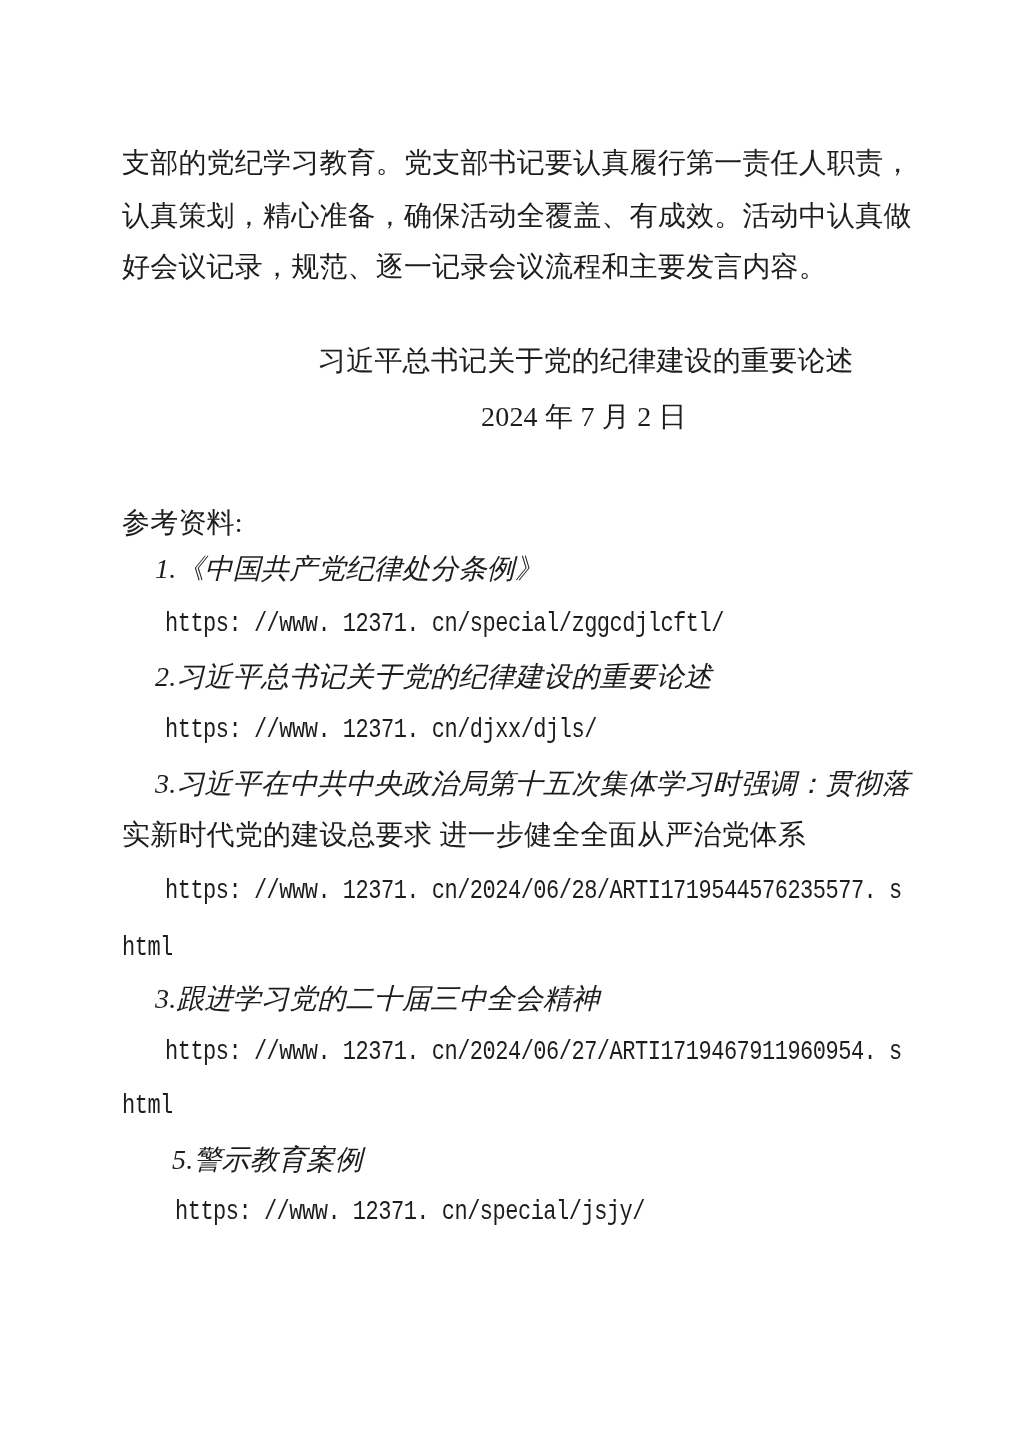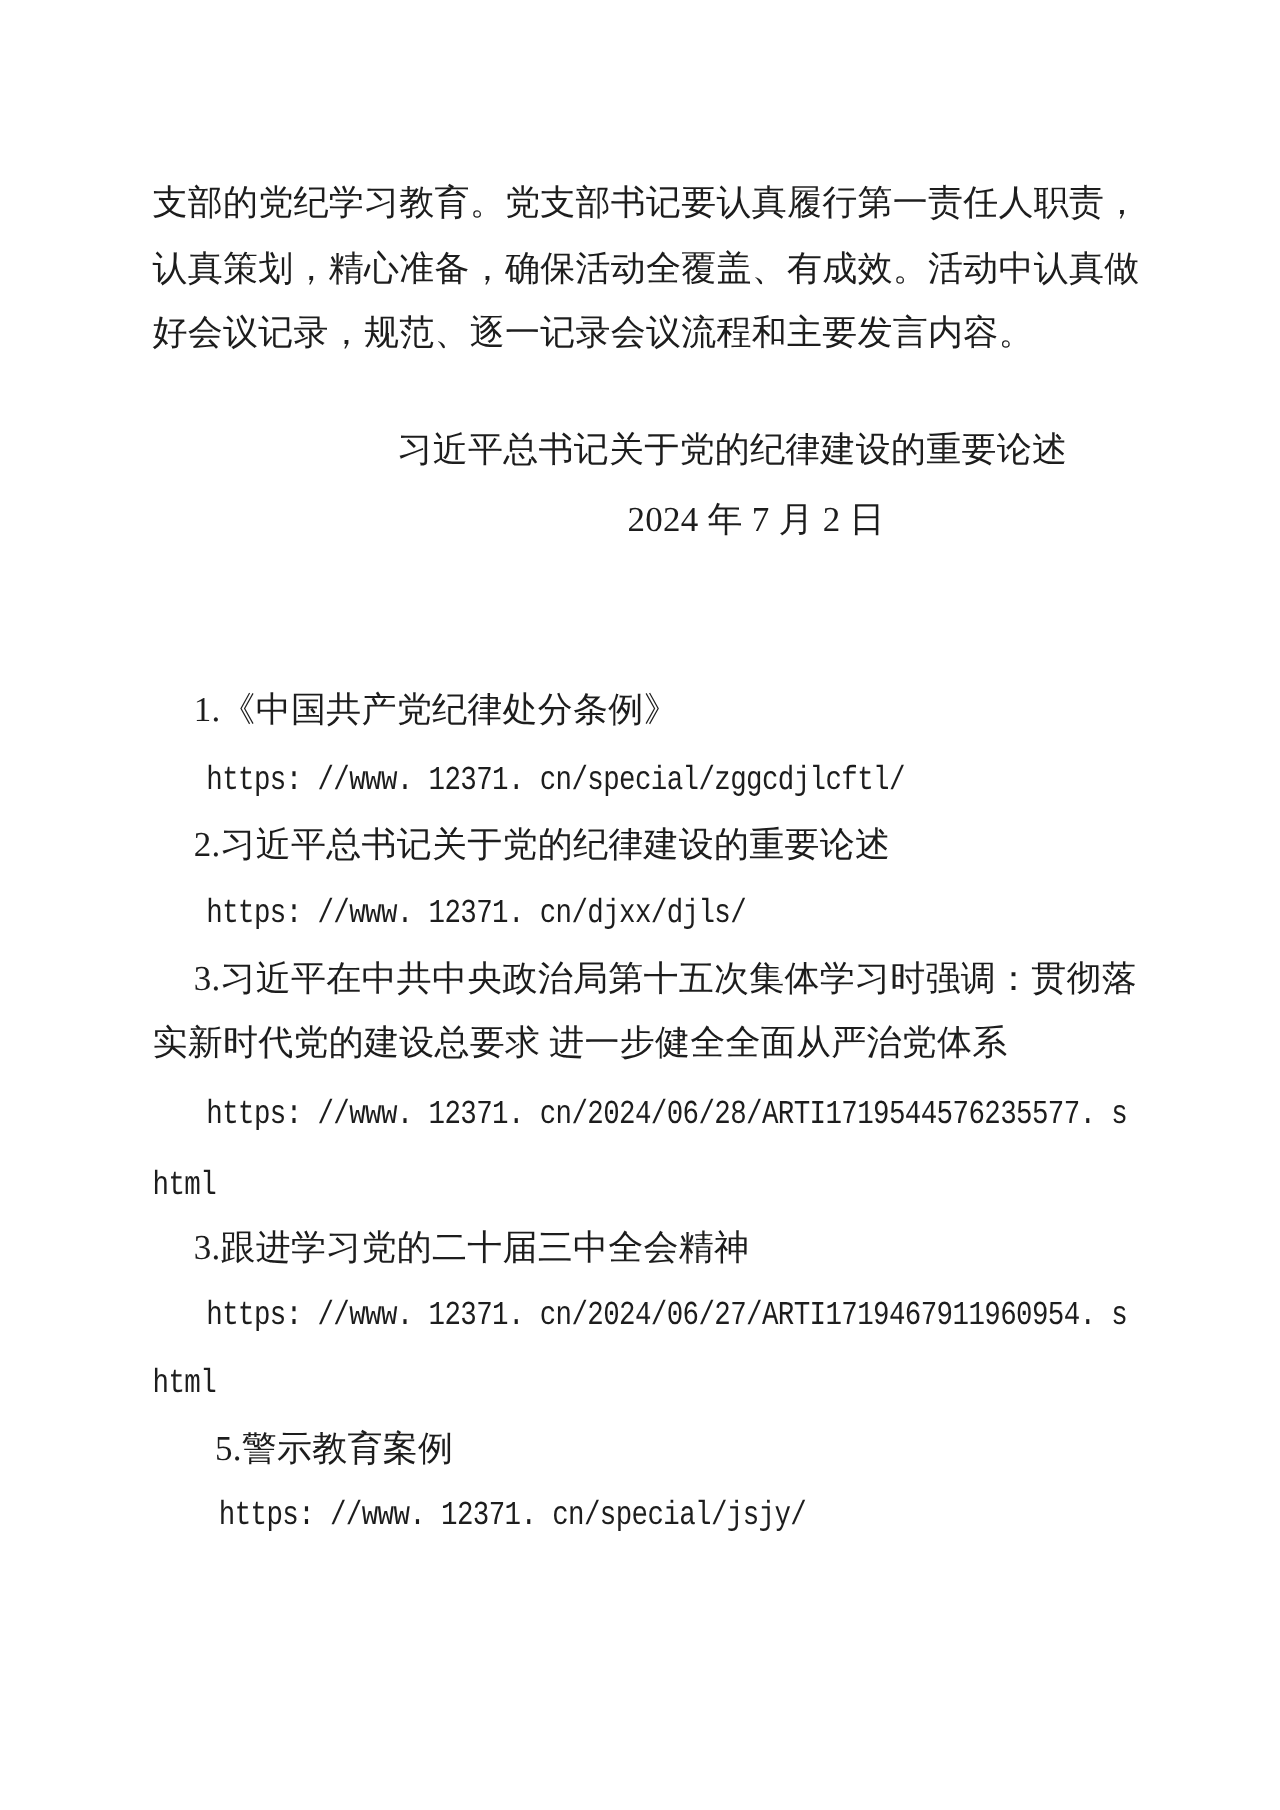--- a/index.html
+++ b/index.html
@@ -20,20 +20,21 @@
     position: absolute;
     left: 122px;
     height: 53px;
     line-height: 53px;
     font-size: 28px;
     white-space: nowrap;
     letter-spacing: 0.2px;
   }
   .ln.item {
     left: 155px;
+    font-style: italic;
   }
   .ln.item5 {
     left: 172px;
   }
   .ln.url {
     left: 165px;
     font-family: "Liberation Mono", "DejaVu Sans Mono", monospace;
     font-size: 22px;
     letter-spacing: -0.5px;
     transform: scaleY(1.22);
@@ -42,35 +43,36 @@
   .ln.url5 {
     left: 175px;
   }
   .ln.urlwrap {
     left: 122px;
   }
   .ln.sig {
     left: 318px;
   }
   .ln.date {
-    left: 502px;
+    left: 481px;
   }
 </style>
 </head>
 <body>
 
 <div class="page">
 
   <div class="ln" style="top:136px">支部的党纪学习教育。党支部书记要认真履行第一责任人职责，</div>
   <div class="ln" style="top:240px">好会议记录，规范、逐一记录会议流程和主要发言内容。</div>
   <div class="ln" style="top:189px">认真策划，精心准备，确保活动全覆盖、有成效。活动中认真做</div>
 
   <div class="ln sig" style="top:334px">习近平总书记关于党的纪律建设的重要论述</div>
   <div class="ln date" style="top:390px">2024 年 7 月 2 日</div>
 
+  <div class="ln" style="top:496px">参考资料:</div>
 
   <div class="ln item" style="top:542px">1.《中国共产党纪律处分条例》</div>
   <div class="ln url" style="top:598px">https: //www. 12371. cn/special/zggcdjlcftl/</div>
 
   <div class="ln item" style="top:650px">2.习近平总书记关于党的纪律建设的重要论述</div>
   <div class="ln url" style="top:704px">https: //www. 12371. cn/djxx/djls/</div>
 
   <div class="ln item" style="top:757px">3.习近平在中共中央政治局第十五次集体学习时强调：贯彻落</div>
   <div class="ln" style="top:808px">实新时代党的建设总要求 进一步健全全面从严治党体系</div>
   <div class="ln url" style="top:865px">https: //www. 12371. cn/2024/06/28/ARTI1719544576235577. s</div>

